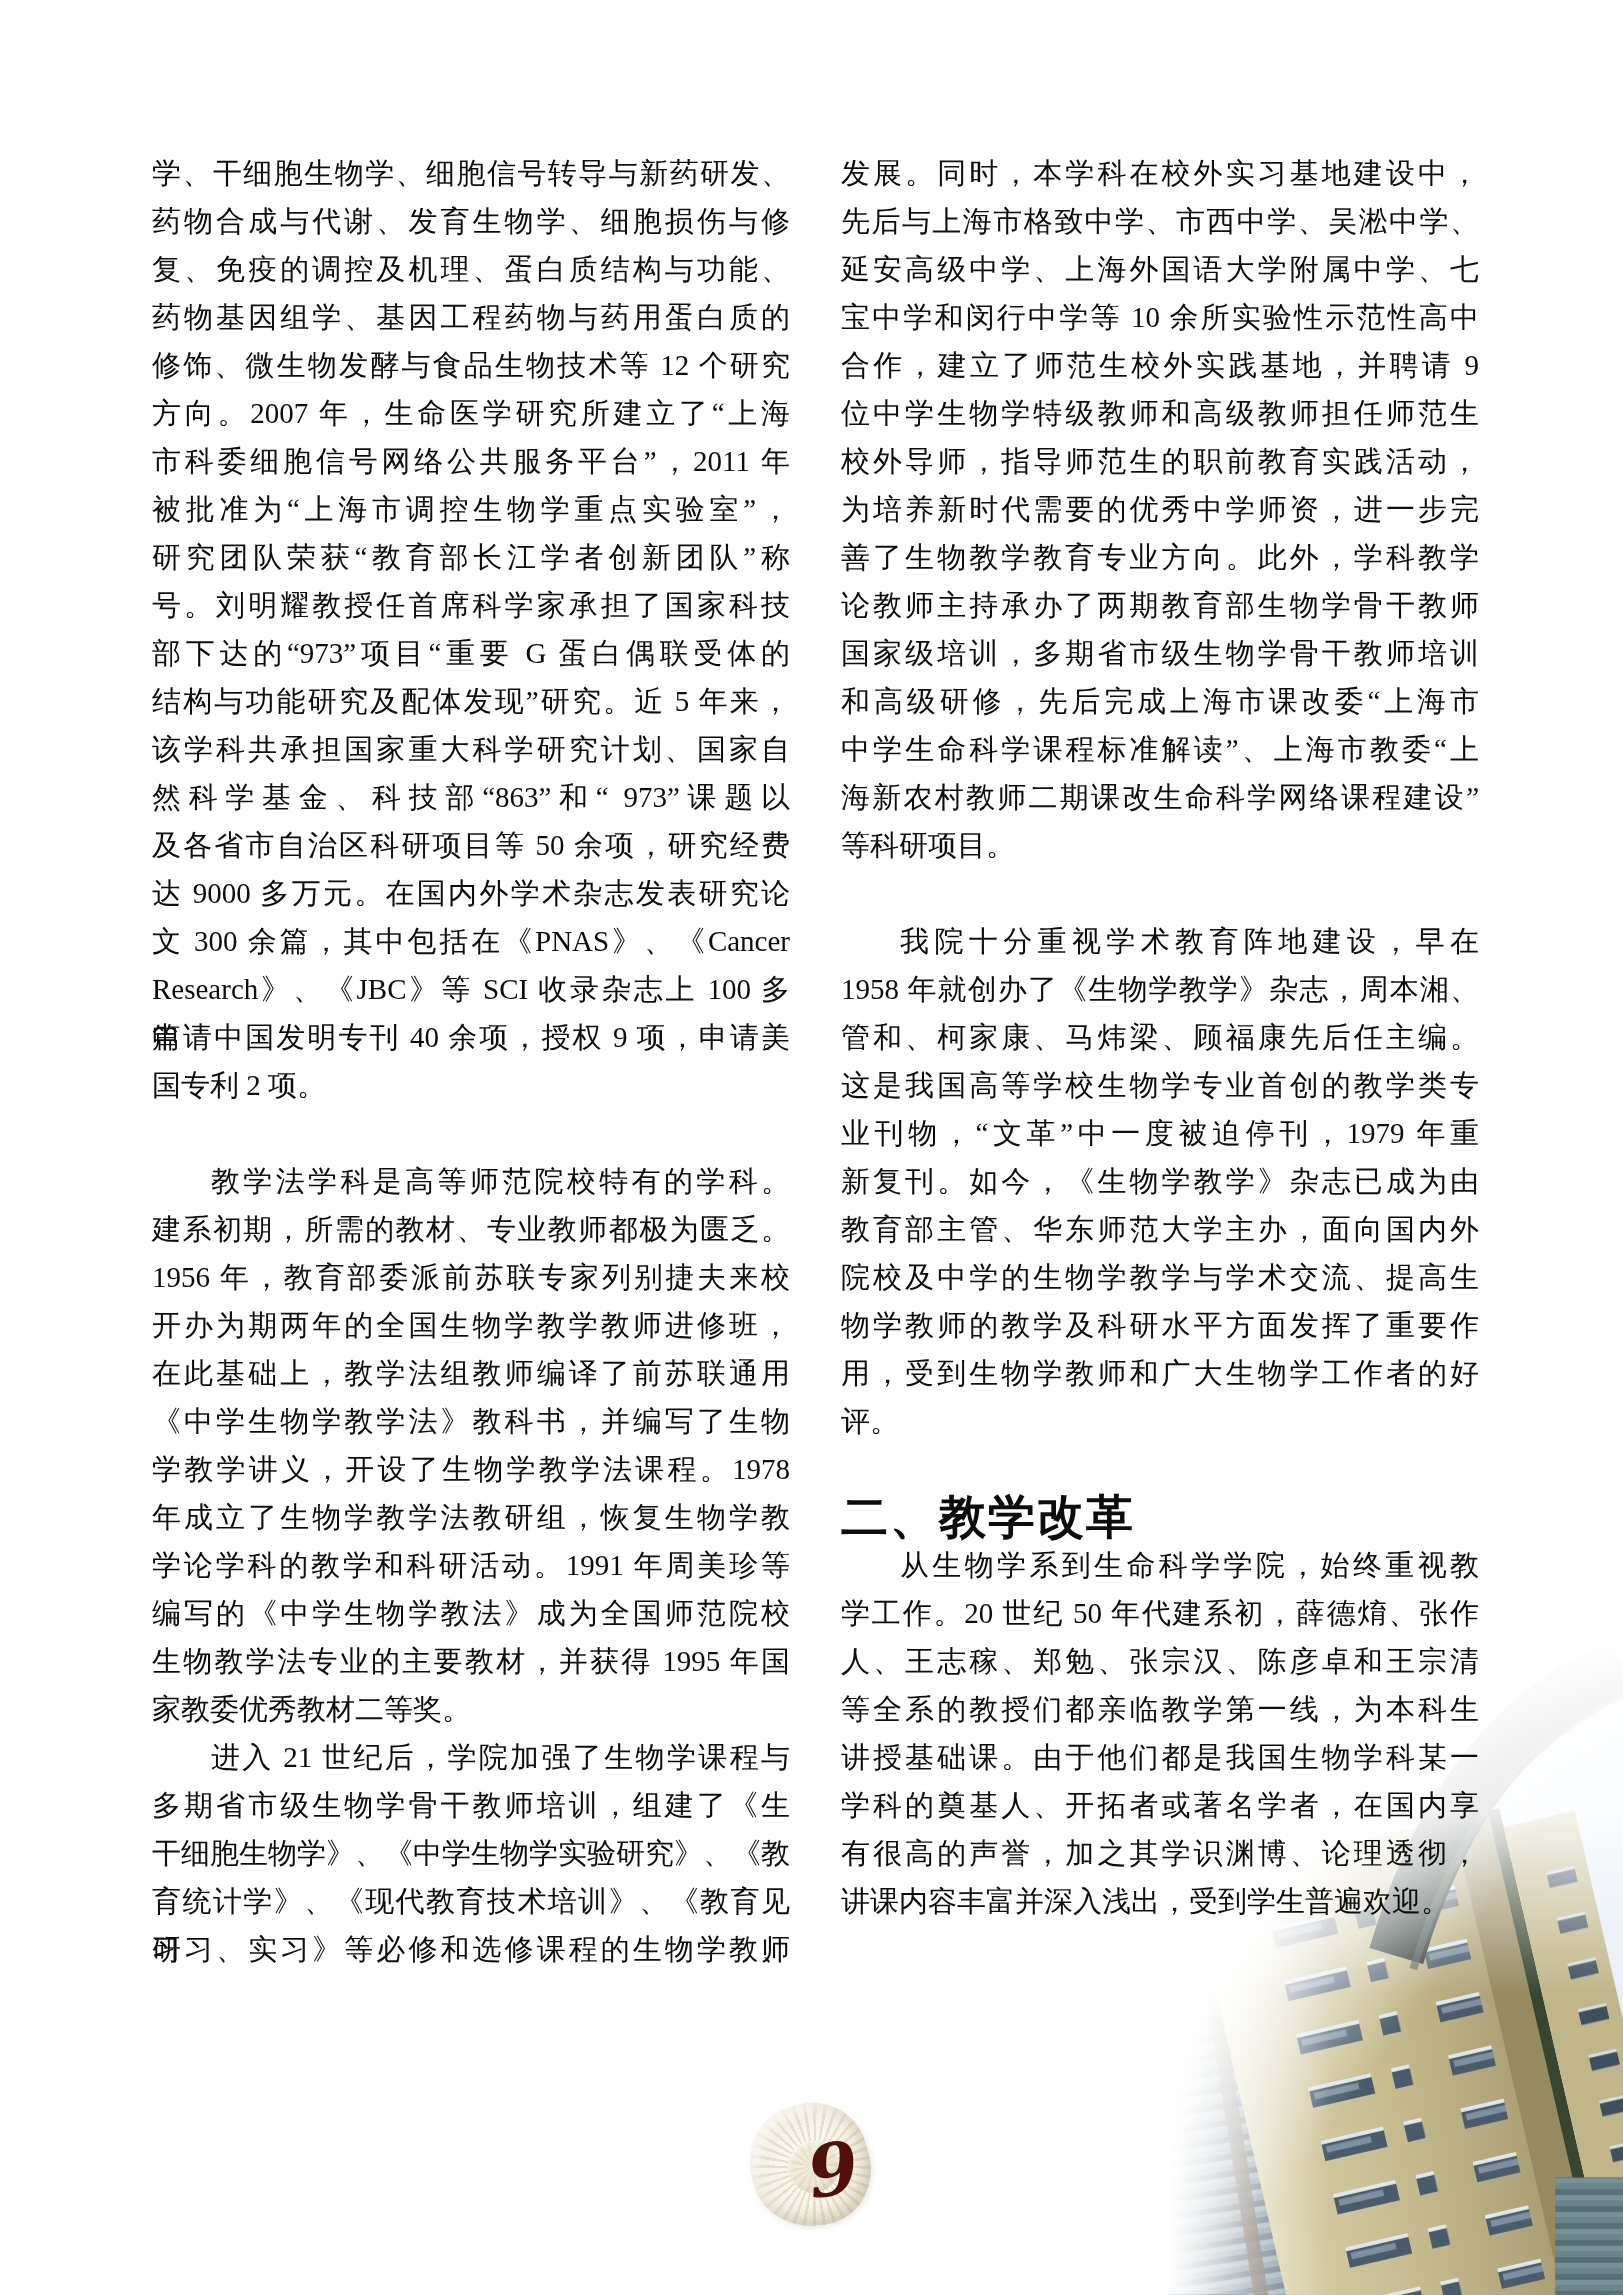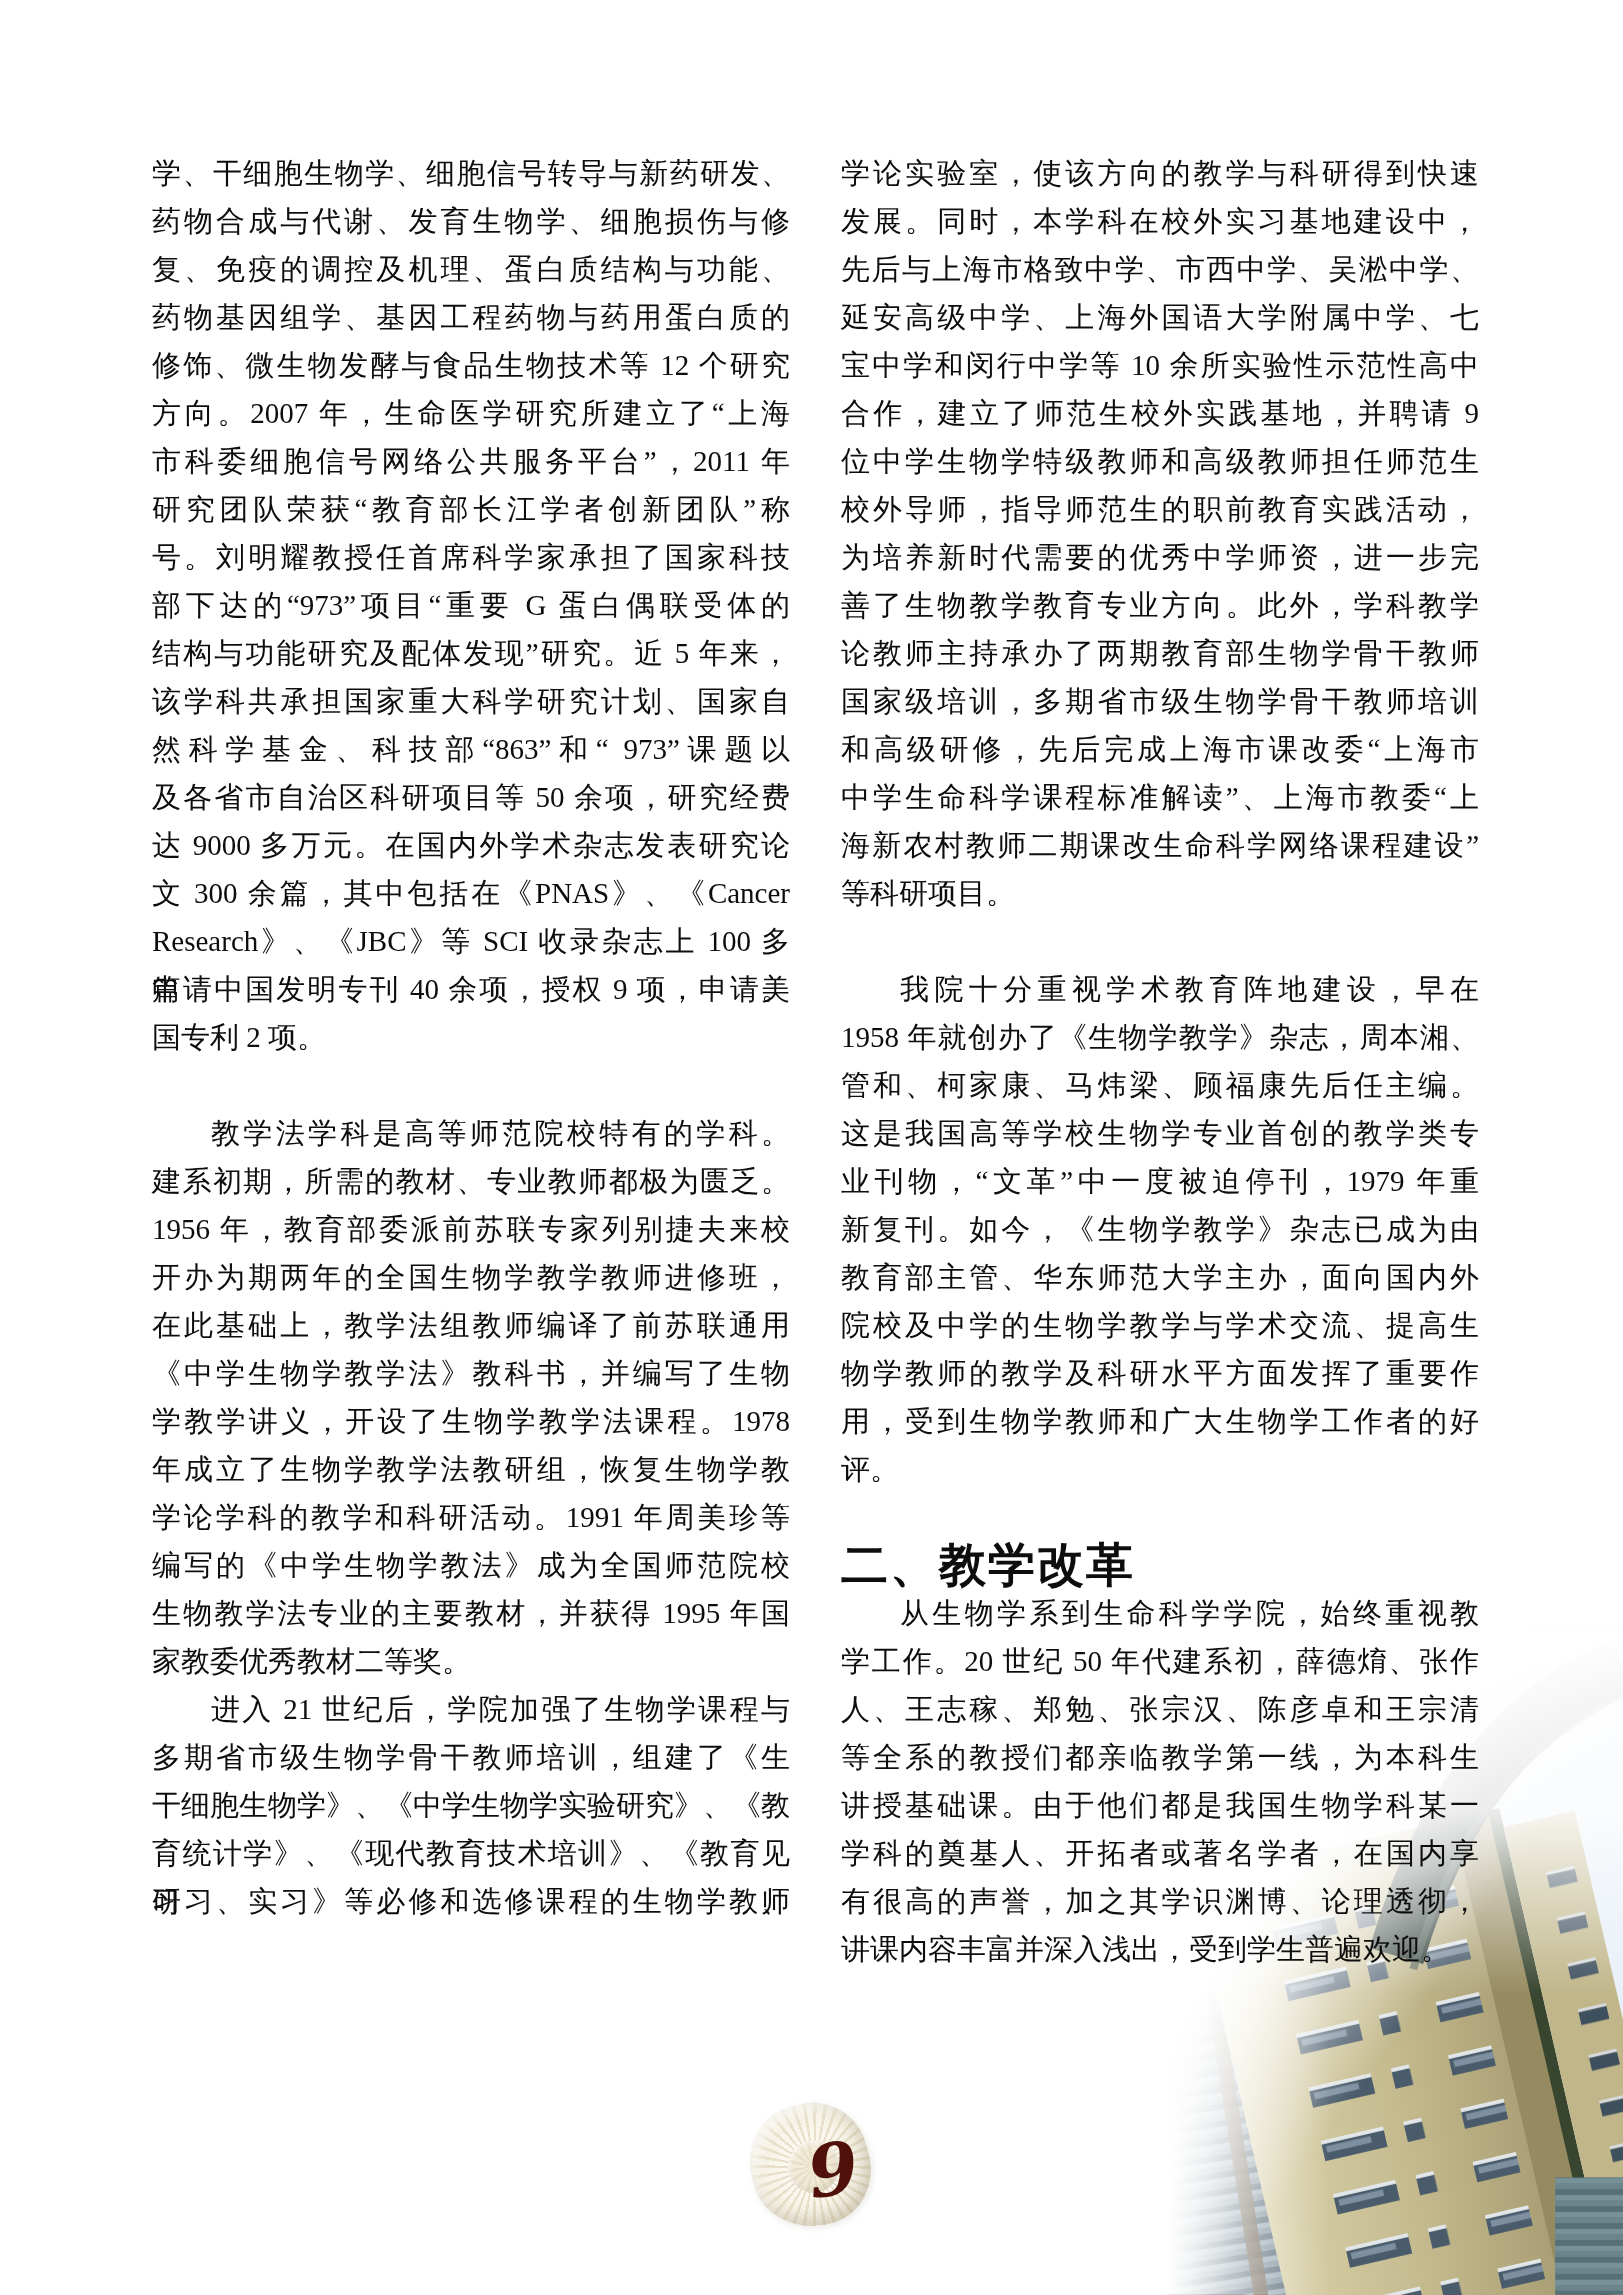--- a/index.html
+++ b/index.html
@@ -109,20 +109,21 @@
 <div class="page">
 
   <div class="column left">
       <div class="line j">学、干细胞生物学、细胞信号转导与新药研发、</div>
       <div class="line j">药物合成与代谢、发育生物学、细胞损伤与修</div>
       <div class="line j">复、免疫的调控及机理、蛋白质结构与功能、</div>
       <div class="line j">药物基因组学、基因工程药物与药用蛋白质的</div>
       <div class="line j">修饰、微生物发酵与食品生物技术等 12 个研究</div>
       <div class="line j">方向。2007 年，生命医学研究所建立了“上海</div>
       <div class="line j">市科委细胞信号网络公共服务平台”，2011 年</div>
+      <div class="line j">被批准为“上海市调控生物学重点实验室”，</div>
       <div class="line j">研究团队荣获“教育部长江学者创新团队”称</div>
       <div class="line j">号。刘明耀教授任首席科学家承担了国家科技</div>
       <div class="line j">部下达的“973”项目“重要 G 蛋白偶联受体的</div>
       <div class="line j">结构与功能研究及配体发现”研究。近 5 年来，</div>
       <div class="line j">该学科共承担国家重大科学研究计划、国家自</div>
       <div class="line j">然科学基金、科技部“863”和“ 973”课题以</div>
       <div class="line j">及各省市自治区科研项目等 50 余项，研究经费</div>
       <div class="line j">达 9000 多万元。在国内外学术杂志发表研究论</div>
       <div class="line j">文 300 余篇，其中包括在《PNAS》、《Cancer</div>
       <div class="line j">Research》、《JBC》等 SCI 收录杂志上 100 多篇。</div>
@@ -142,21 +143,20 @@
       <div class="line j">生物教学法专业的主要教材，并获得 1995 年国</div>
       <div class="line l">家教委优秀教材二等奖。</div>
       <div class="line j indent">进入 21 世纪后，学院加强了生物学课程与</div>
       <div class="line j">多期省市级生物学骨干教师培训，组建了《生</div>
       <div class="line j">干细胞生物学》、《中学生物学实验研究》、《教</div>
       <div class="line j">育统计学》、《现代教育技术培训》、《教育见习、</div>
       <div class="line j">研习、实习》等必修和选修课程的生物学教师</div>
     </div>
 
   <div class="column right">
-      <div class="line j">学论实验室，使该方向的教学与科研得到快速</div>
       <div class="line j">发展。同时，本学科在校外实习基地建设中，</div>
       <div class="line j">先后与上海市格致中学、市西中学、吴淞中学、</div>
       <div class="line j">延安高级中学、上海外国语大学附属中学、七</div>
       <div class="line j">宝中学和闵行中学等 10 余所实验性示范性高中</div>
       <div class="line j">合作，建立了师范生校外实践基地，并聘请 9</div>
       <div class="line j">位中学生物学特级教师和高级教师担任师范生</div>
       <div class="line j">校外导师，指导师范生的职前教育实践活动，</div>
       <div class="line j">为培养新时代需要的优秀中学师资，进一步完</div>
       <div class="line j">善了生物教学教育专业方向。此外，学科教学</div>
       <div class="line j">论教师主持承办了两期教育部生物学骨干教师</div>

